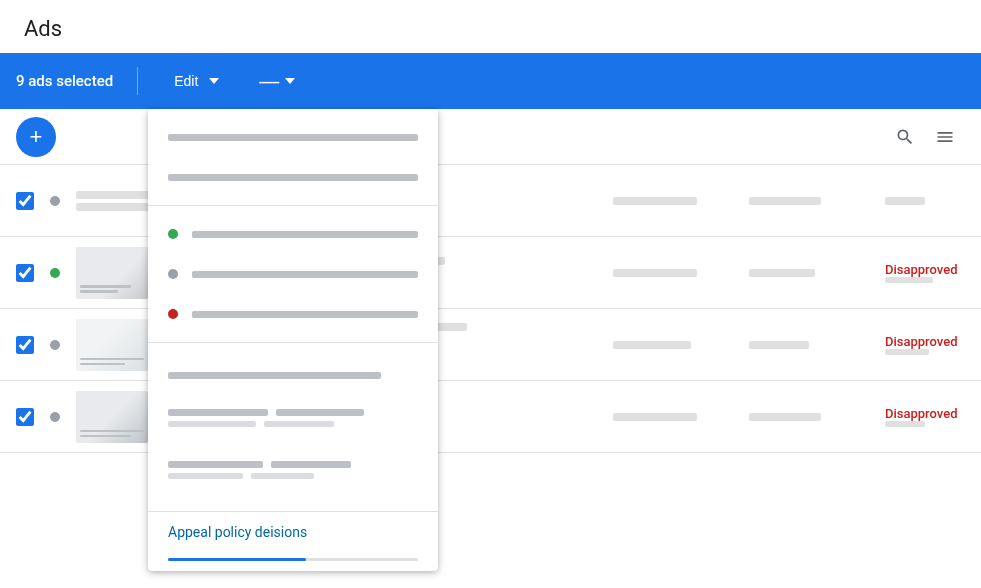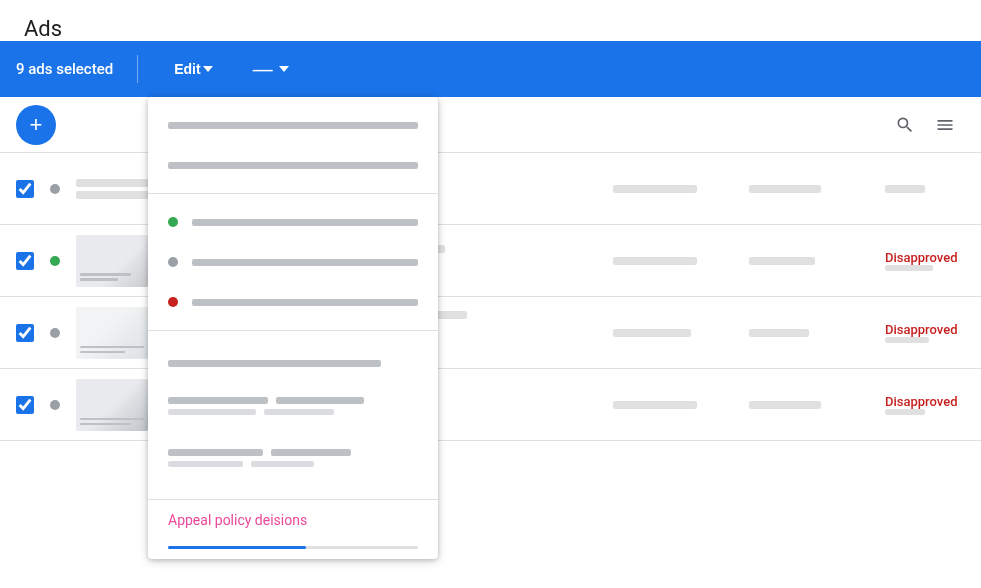--- a/index.html
+++ b/index.html
@@ -7,21 +7,21 @@
       font-family: 'Roboto', Arial, sans-serif;
       background: #fff;
       width: 981px;
       height: 588px;
       overflow: hidden;
       position: relative;
     }
 
     
     .page-title {
-      padding: 16px 24px 0;
+      padding: 16px 24px 12px;
       font-size: 22px;
       font-weight: 400;
       color: #202124;
     }
 
     
     .selection-toolbar {
       display: flex;
       align-items: center;
       background: #1a73e8;
@@ -36,24 +36,24 @@
     }
     .toolbar-divider {
       width: 1px;
       height: 28px;
       background: rgba(255,255,255,0.4);
       margin: 0 8px;
     }
     .toolbar-btn {
       display: flex;
       align-items: center;
-      gap: 0;
+      gap: 9px;
       color: #fff;
       font-size: 14px;
-      font-weight: 700;
+      font-weight: 400;
       background: none;
       border: none;
       cursor: pointer;
       padding: 8px 12px;
       border-radius: 4px;
     }
     .chevron-down {
       width: 0; height: 0;
       border-left: 5px solid transparent;
       border-right: 5px solid transparent;
@@ -243,21 +243,21 @@
       height: 6px;
       background: #dadce0;
       border-radius: 2px;
       width: 80%;
     }
 
     .appeal-item {
       padding: 12px 20px;
       cursor: pointer;
       font-size: 14px;
-      color: #ec4899;
+      color: #0369a1;
       font-weight: 400;
     }
   </style>
 </head>
 <body>
 
 <div class="page-title">Ads</div>
 
 <div class="selection-toolbar">
   <span class="selection-count">9 ads selected</span>

